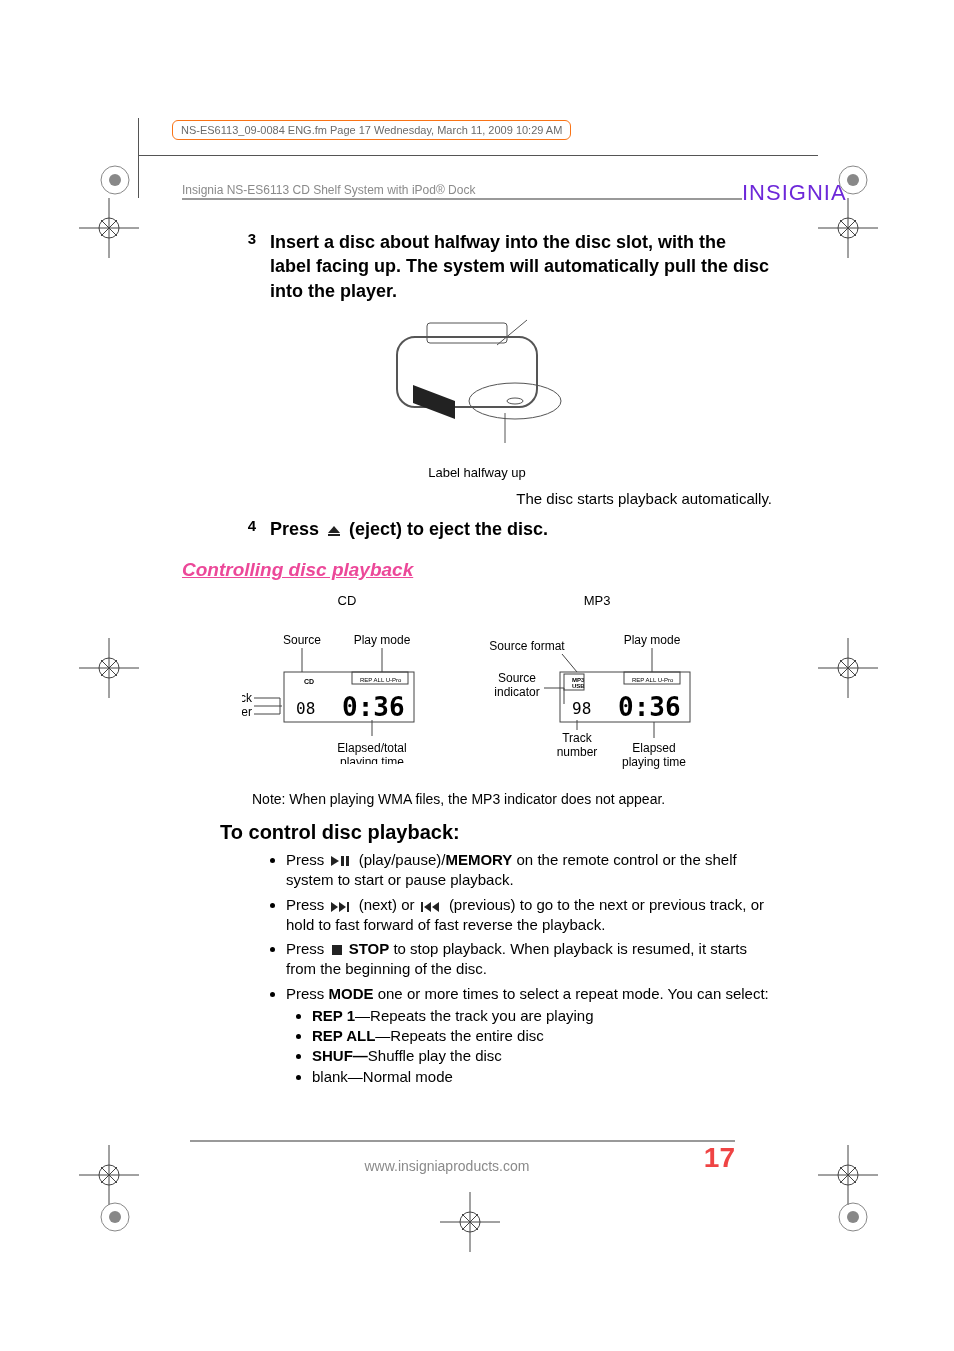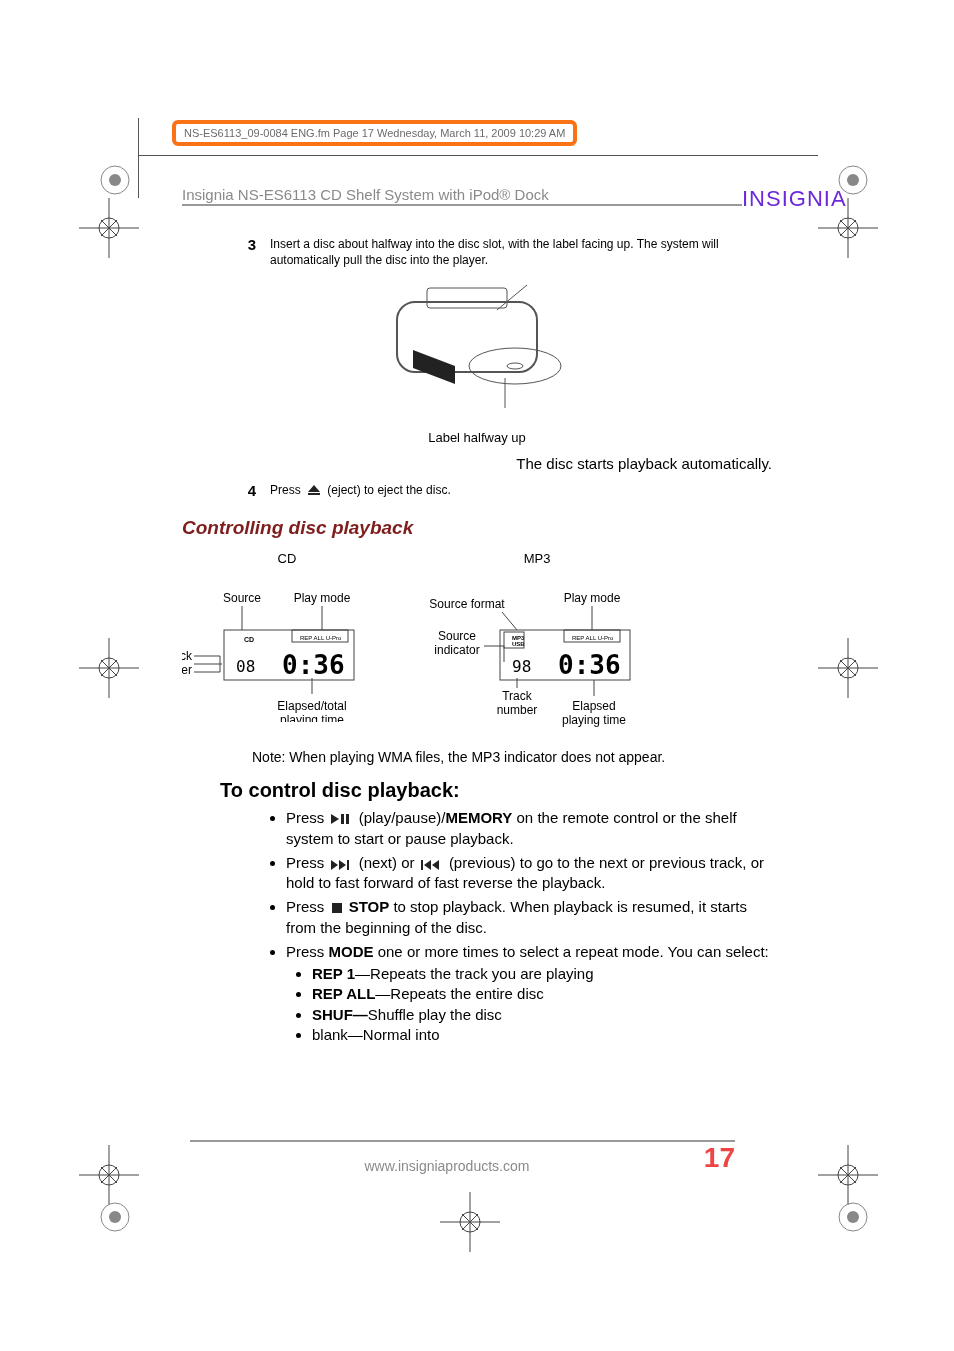--- a/index.html
+++ b/index.html
@@ -14,35 +14,35 @@
   }
   .page-frame {
     position: absolute;
     left: 142px;
     top: 120px;
     width: 670px;
   }
   .header-line {
     font-size: 11px;
     color: #6b6b6b;
-    border: 4px solid #f97316;
+    border: 1px solid #f97316;
     border-radius: 6px;
     padding: 3px 8px;
     display: inline-block;
     margin-left: 30px;
     margin-bottom: 40px;
   }
   .top-rule {
     border-bottom: 2px solid #999;
     margin-bottom: 6px;
     width: 560px;
     margin-left: 40px;
   }
   .product-title {
-    font-size: 15px;
+    font-size: 12px;
     color: #8a8a8a;
     margin-left: 40px;
   }
   .brand-row {
     display: flex;
     align-items: flex-end;
     justify-content: space-between;
     margin-bottom: 24px;
   }
   .content-area {
@@ -55,23 +55,24 @@
     margin-bottom: 6px;
   }
   .step-num {
     font-weight: bold;
     font-size: 15px;
     min-width: 14px;
     text-align: right;
     margin-left: 60px;
   }
   .step-text {
-    font-size: 12px;
+    font-size: 18px;
     line-height: 1.35;
     flex: 1;
+    font-weight: bold;
   }
   .illustration {
     text-align: center;
     margin: 12px 0 10px 0;
   }
   .label-caption {
     font-size: 13px;
     text-align: center;
     margin-top: 6px;
   }
@@ -79,25 +80,27 @@
     font-size: 15px;
     margin-left: 90px;
     margin-bottom: 10px;
     text-align: right;
   }
   .section-heading {
     font-family: Arial, Helvetica, sans-serif;
     font-style: italic;
     font-weight: bold;
     font-size: 19px;
-    color: #7f1d1d;
+    color: #ec4899;
     margin: 18px 0 12px 0;
+    text-decoration: underline;
   }
   .diagrams {
     display: flex;
+    justify-content: center;
     gap: 30px;
     margin-bottom: 14px;
   }
   .diag-col {
     text-align: center;
     font-size: 13px;
   }
   .diag-title { margin-bottom: 6px; }
   .note {
     font-size: 14px;
@@ -391,21 +394,21 @@
             <rect x="1" y="1" width="10" height="10" fill="#222"></rect>
           </svg>
         <b>STOP</b><span> to stop playback. When playback is resumed, it starts from the beginning of the disc.</span>
       </li>
       <li>
         <span>Press </span><b>MODE</b><span> one or more times to select a repeat mode. You can select:</span>
         <ul class="sub-bullets">
           <li><b>REP 1</b><span>—Repeats the track you are playing</span></li>
           <li><b>REP ALL</b><span>—Repeats the entire disc</span></li>
           <li><b>SHUF—</b><span>Shuffle play the disc</span></li>
-          <li><span>blank—Normal into</span></li>
+          <li><span>blank—Normal mode</span></li>
         </ul>
       </li>
     </ul>
 
   </div>
 </div>
 
 <div class="footer">
   <span class="footer-url">www.insigniaproducts.com</span>
   <span class="page-num">17</span>

